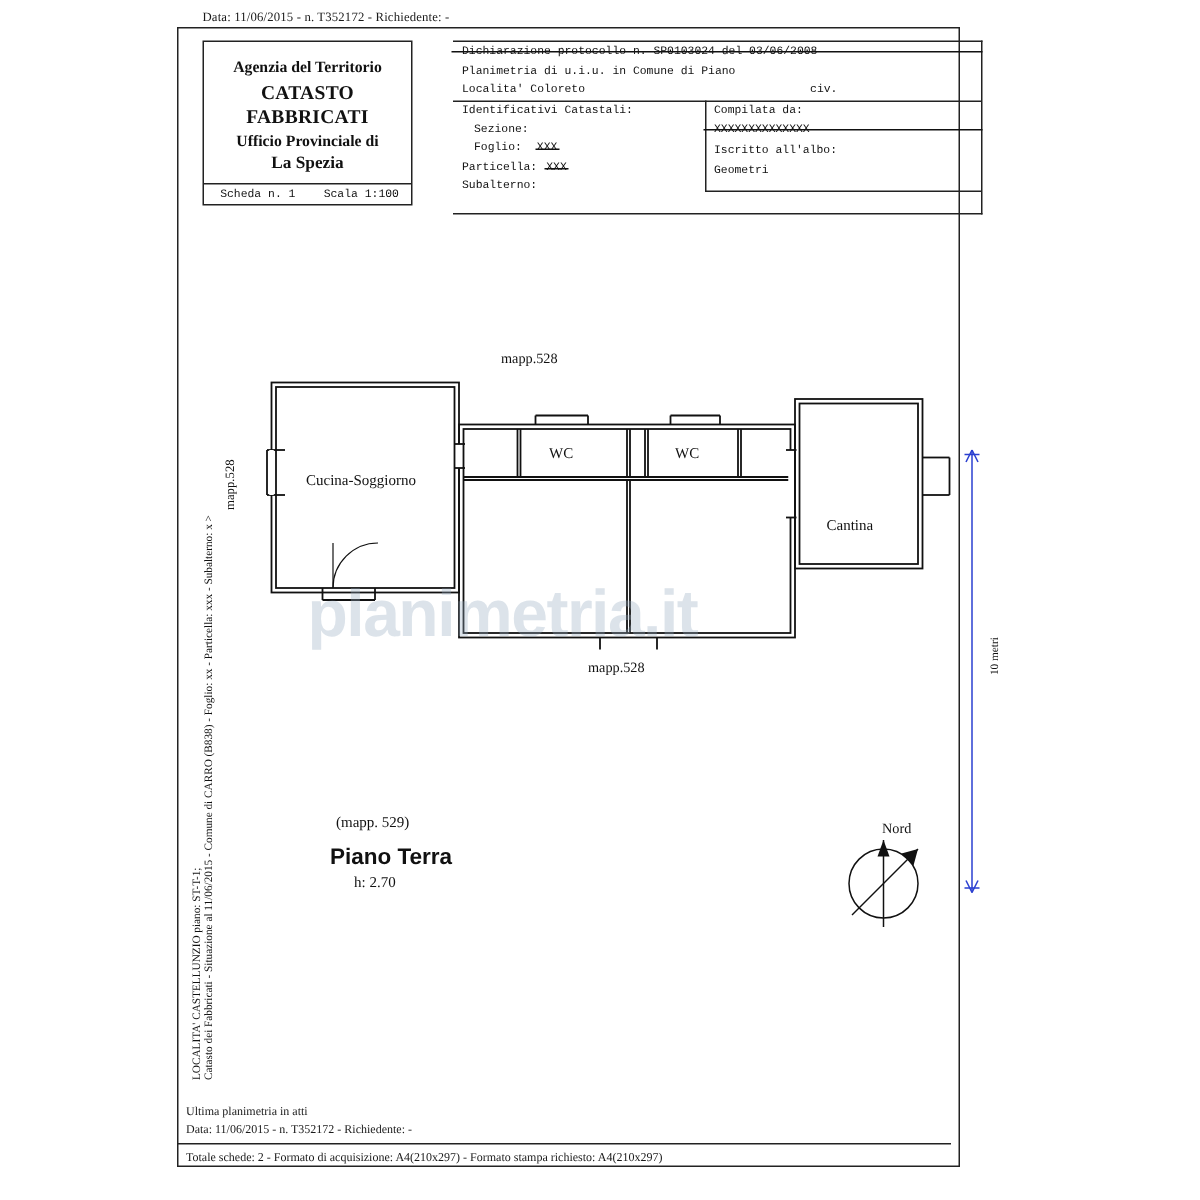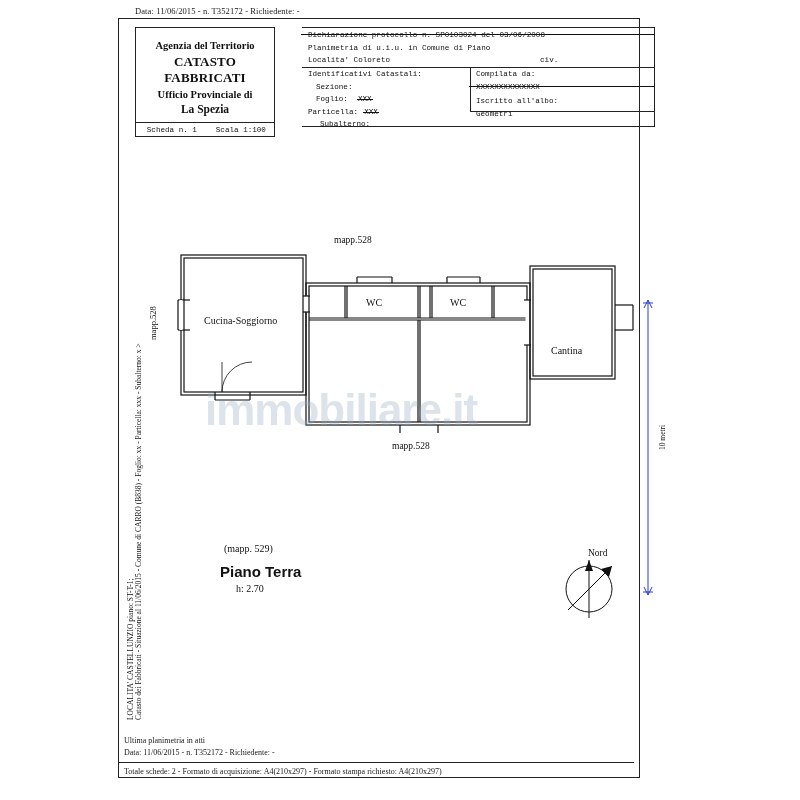--- a/index.html
+++ b/index.html
@@ -67,21 +67,21 @@
     font-family: "Liberation Mono", monospace;
     font-size: 7.6px;
     align-items: center;
   }
   .hdr-left-bottom .c1 { width: 52%; text-align: center; }
   .hdr-left-bottom .c2 { width: 48%; text-align: center; }
 
   .hdr-right {
     position: absolute;
     left: 167px; top: 0;
-    width: 353px; height: 100px;
+    width: 353px; height: 116px;
     border: 1px solid #222;
     border-left: none;
     box-sizing: border-box;
     font-family: "Liberation Mono", monospace;
     font-size: 7.6px;
     color: #111;
   }
   .hdr-right .row {
     padding: 2px 0 0 6px;
     line-height: 10.5px;
@@ -226,21 +226,21 @@
         <div class="row">Identificativi Catastali:</div>
         <div class="row" style="padding-left:14px;">Sezione:</div>
         <div class="row" style="padding-left:14px; display:flex;">
           <span>Foglio:</span>
           <span class="strike" style="margin-left:10px;">XXX</span>
         </div>
         <div class="row" style="padding-left:6px; display:flex;">
           <span>Particella:</span>
           <span class="strike" style="margin-left:6px;">XXX</span>
         </div>
-        <div class="row" style="padding-left:6px;margin-left:12px;">Subalterno:</div>
+        <div class="row" style="padding-left:6px;">Subalterno:</div>
       </div>
 
       <div class="cat-right">
         <div class="row">Compilata da:</div>
         <div class="row strike">XXXXXXXXXXXXXX</div>
         <div class="row" style="margin-top:2px;">Iscritto all'albo:</div>
         <div class="row">Geometri</div>
       </div>
 
       <div class="sep" style="bottom:14px; left:168px;"></div>
@@ -339,21 +339,21 @@
   <div class="lbl" style="left:551px; top:312px; font-size:10px;margin-top:33px;">Cantina</div>
 
   <div class="lbl" style="left:334px; top:235px; font-size:9.5px;">mapp.528</div>
   <div class="lbl" style="left:392px; top:441px; font-size:9.5px;">mapp.528</div>
 
   <div class="mapp529" style="left:224px; top:543px;">(mapp. 529)</div>
   <div class="title-main" style="left:220px; top:563px;">Piano Terra</div>
   <div class="title-sub" style="left:236px; top:583px;">h: 2.70</div>
   <div class="nord-lbl" style="left:588px; top:548px;">Nord</div>
 
-  <div class="watermark">immobiliare.it</div>
+  <div class="watermark">planimetria.it</div>
 
   <div class="footer">
     <div>Ultima planimetria in atti</div>
     <div>Data: 11/06/2015 - n. T352172 - Richiedente: -</div>
     <div class="sepline"></div>
     <div>Totale schede: 2 - Formato di acquisizione: A4(210x297)  - Formato stampa richiesto: A4(210x297)</div>
   </div>
 
 </div>
 

